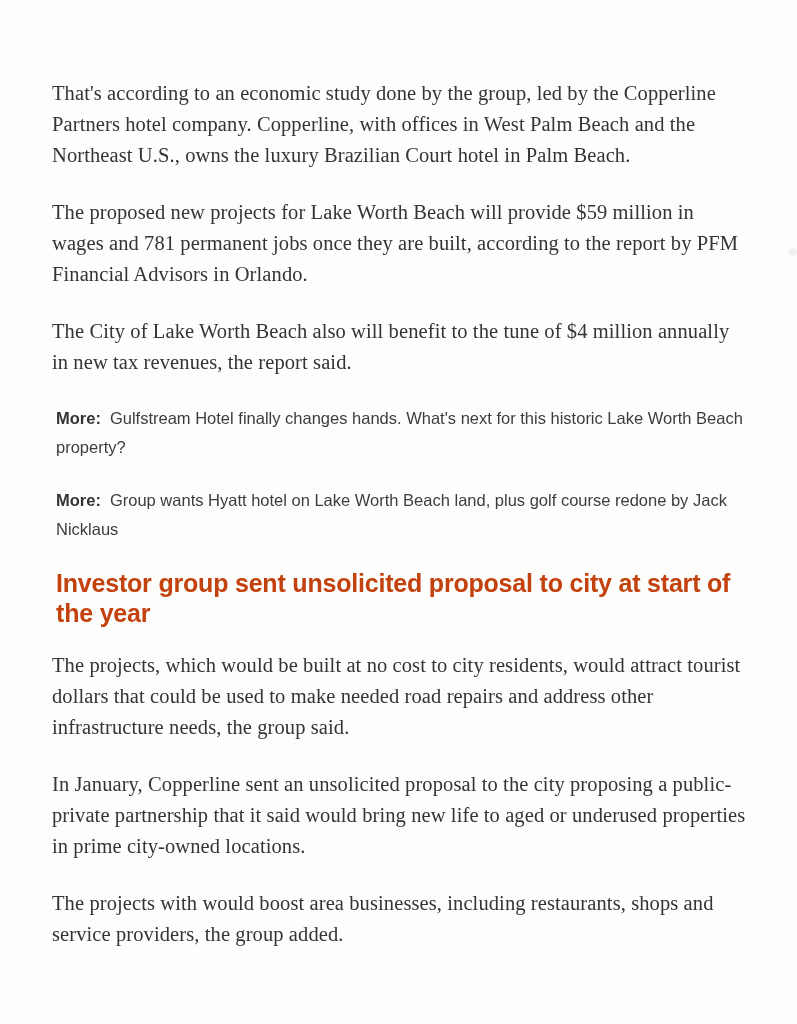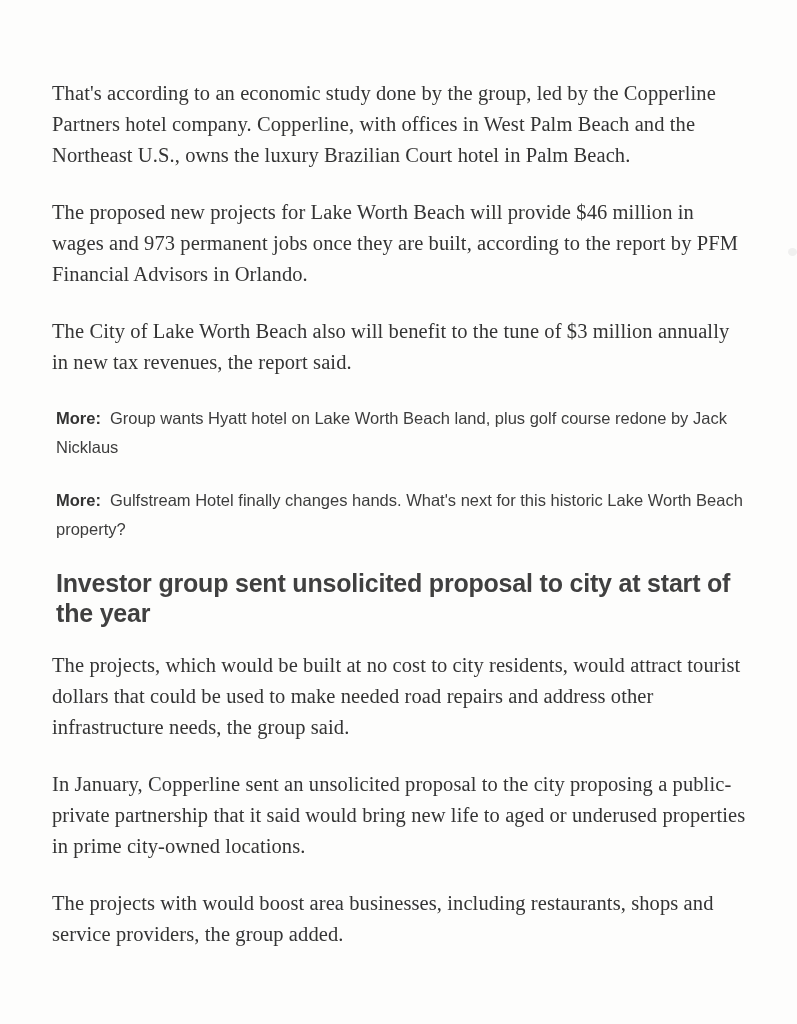--- a/index.html
+++ b/index.html
@@ -50,21 +50,21 @@
     color: #3d3d3d;
     text-decoration: none;
     cursor: pointer;
   }
 
   .section-heading {
     font-family: "Liberation Sans", sans-serif;
     font-size: 25px;
     line-height: 30px;
     font-weight: bold;
-    color: #404040;
+    color: #c2410c;
     letter-spacing: -0.2px;
     margin: 2px 0 22px 4px;
   }
 
   
   .scan-speck {
     position: absolute;
     left: 788px;
     top: 248px;
     width: 9px;
@@ -75,30 +75,30 @@
   }
 </style>
 </head>
 <body>
 
 <div class="page">
   <div class="article-column">
 
     <p class="body-paragraph">That's according to an economic study done by the group, led by the Copperline Partners hotel company. Copperline, with offices in West Palm Beach and the Northeast U.S., owns the luxury Brazilian Court hotel in Palm Beach.</p>
 
-    <p class="body-paragraph">The proposed new projects for Lake Worth Beach will provide $46 million in wages and 973 permanent jobs once they are built, according to the report by PFM Financial Advisors in Orlando.</p>
+    <p class="body-paragraph">The proposed new projects for Lake Worth Beach will provide $59 million in wages and 781 permanent jobs once they are built, according to the report by PFM Financial Advisors in Orlando.</p>
 
-    <p class="body-paragraph">The City of Lake Worth Beach also will benefit to the tune of $3 million annually in new tax revenues, the report said.</p>
+    <p class="body-paragraph">The City of Lake Worth Beach also will benefit to the tune of $4 million annually in new tax revenues, the report said.</p>
+
+    <p class="more-block">
+      <span class="more-label">More:</span><span class="more-link">Gulfstream Hotel finally changes hands. What's next for this historic Lake Worth Beach property?</span>
+    </p>
 
     <p class="more-block">
       <span class="more-label">More:</span><span class="more-link">Group wants Hyatt hotel on Lake Worth Beach land, plus golf course redone by Jack Nicklaus</span>
-    </p>
-
-    <p class="more-block">
-      <span class="more-label">More:</span><span class="more-link">Gulfstream Hotel finally changes hands. What's next for this historic Lake Worth Beach property?</span>
     </p>
 
     <h2 class="section-heading">Investor group sent unsolicited proposal to city at start of the year</h2>
 
     <p class="body-paragraph">The projects, which would be built at no cost to city residents, would attract tourist dollars that could be used to make needed road repairs and address other infrastructure needs, the group said.</p>
 
     <p class="body-paragraph">In January, Copperline sent an unsolicited proposal to the city proposing a public-private partnership that it said would bring new life to aged or underused properties in prime city-owned locations.</p>
 
     <p class="body-paragraph">The projects with would boost area businesses, including restaurants, shops and service providers, the group added.</p>
 

